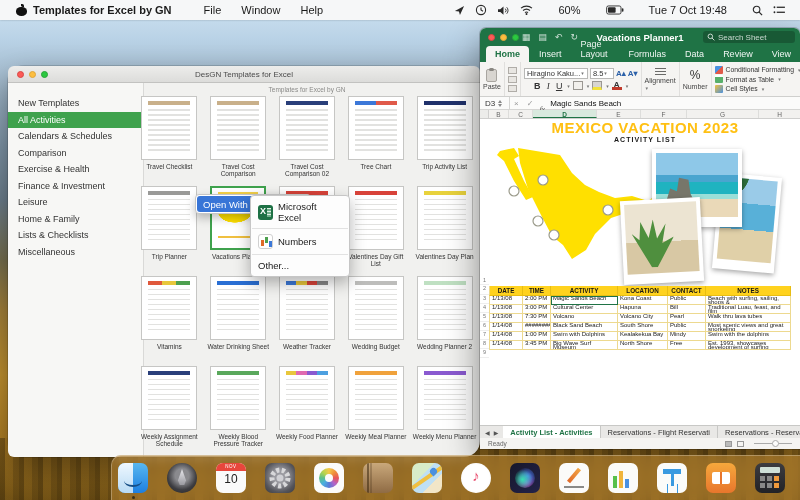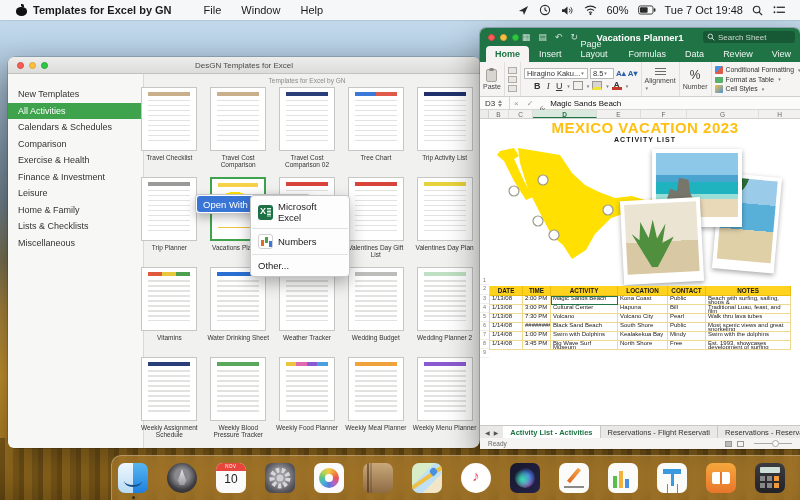--- a/index.html
+++ b/index.html
@@ -8,23 +8,23 @@
 #trees{position:absolute;left:0;right:0;bottom:0;height:62px;background:repeating-linear-gradient(90deg,rgba(45,32,8,.38) 0 5px,rgba(130,95,28,.18) 5px 13px,rgba(70,50,14,.30) 13px 19px)}
 
 #menubar{position:absolute;left:0;top:0;right:0;height:20px;background:rgba(248,248,248,.96);display:flex;align-items:center;font-size:11px;color:#1a1a1a;padding:0 10px;box-shadow:0 0 2px rgba(0,0,0,.25);z-index:40}
 .apple{width:11px;height:12px;position:relative;margin:0 6px}
 .apple::before{content:"";position:absolute;left:0;top:3px;width:11px;height:9px;background:#111;border-radius:45% 45% 48% 48%}
 .apple::after{content:"";position:absolute;left:4.5px;top:0;width:3px;height:3px;background:#111;border-radius:0 60% 0 60%}
 #menubar .appname{font-weight:700;margin-right:22px}
 #menubar .mitem{margin:0 10px}
 #menubar .spacer{flex:1}
 .mb-ico{margin:0 5px;display:flex;align-items:center}
-.mb-txt{margin:0 4px}
-
-#twin{position:absolute;left:8px;top:57px;width:472px;height:391px;background:#f1f1ef;border-radius:8px;box-shadow:0 12px 30px rgba(0,0,0,.4),0 0 0 1px rgba(0,0,0,.15);z-index:10}
+.mb-txt{margin:0 20px}
+
+#twin{position:absolute;left:8px;top:66px;width:472px;height:391px;background:#f1f1ef;border-radius:16px;box-shadow:0 12px 30px rgba(0,0,0,.4),0 0 0 1px rgba(0,0,0,.15);z-index:10}
 #ttitle{position:absolute;left:0;top:0;right:0;height:17px;background:linear-gradient(#ededeb,#dcdcda);border-bottom:1px solid #c2c2c0;border-radius:6px 6px 0 0;display:flex;align-items:center;justify-content:center;font-size:8px;color:#4a4a4a}
 .lights{position:absolute;left:9px;top:5px;display:flex;gap:5px}
 .lt{width:7px;height:7px;border-radius:50%}
 .lt.r{background:#fc5b57;border:.5px solid #d94744}.lt.y{background:#fdbe3f;border:.5px solid #dea63a}.lt.g{background:#2bc840;border:.5px solid #28a438}
 #sidebar{position:absolute;left:0;top:17px;bottom:0;width:136px;background:#f7f7f5;border-right:1px solid #d9d9d7;padding-top:12px;border-radius:0 0 0 6px}
 .sitem{height:16.5px;line-height:16.5px;padding-left:10px;font-size:9px;color:#333;white-space:nowrap}
 .sitem.sel{background:#3fa24d;color:#fff}
 #theader{position:absolute;left:126px;right:0;top:20px;text-align:center;font-size:6.5px;color:#8a8a88}
 #tgrid{position:absolute;left:128px;top:30px;right:2px;display:grid;grid-template-columns:repeat(5,1fr);grid-auto-rows:90px;column-gap:2px}
 .tcell{display:flex;flex-direction:column;align-items:center}

